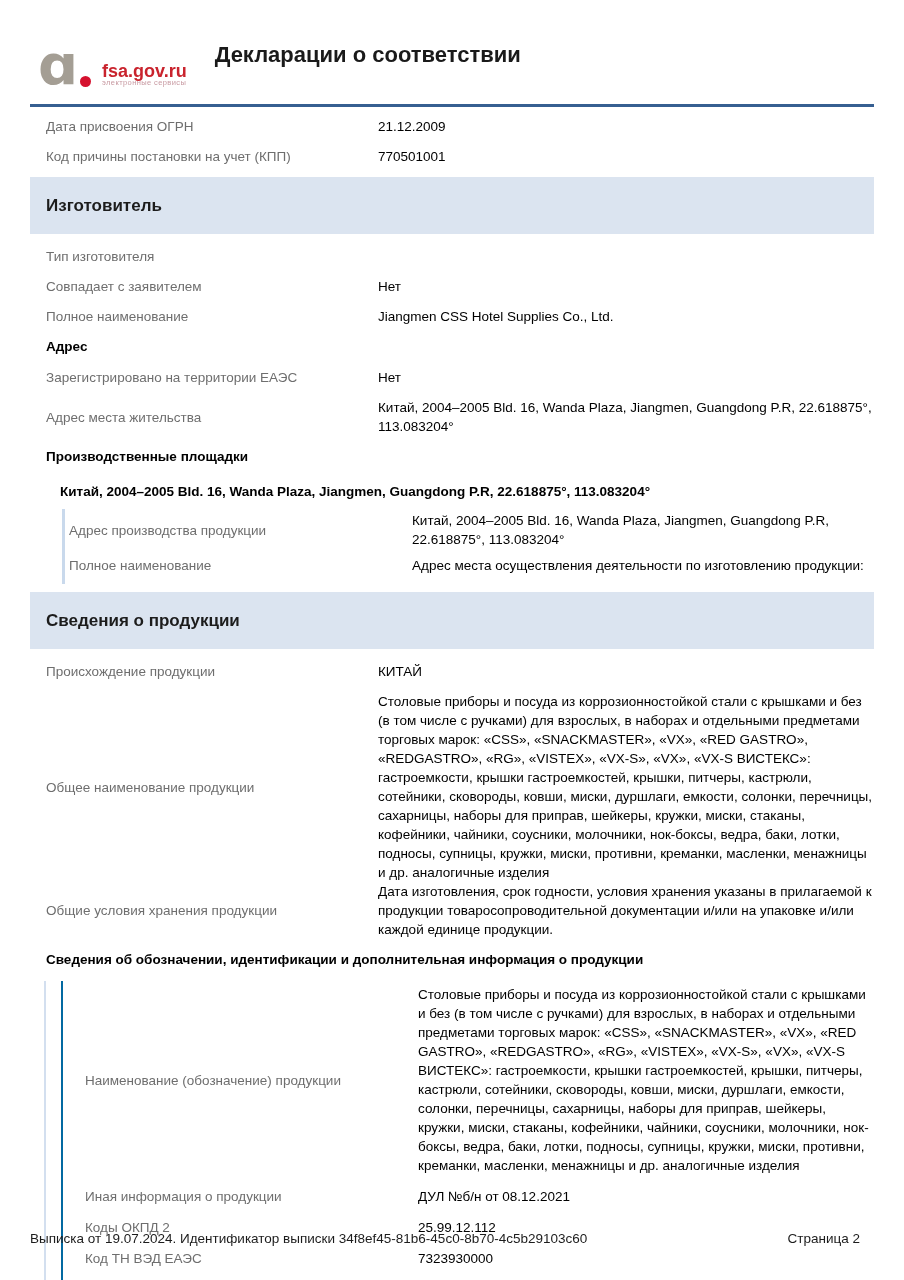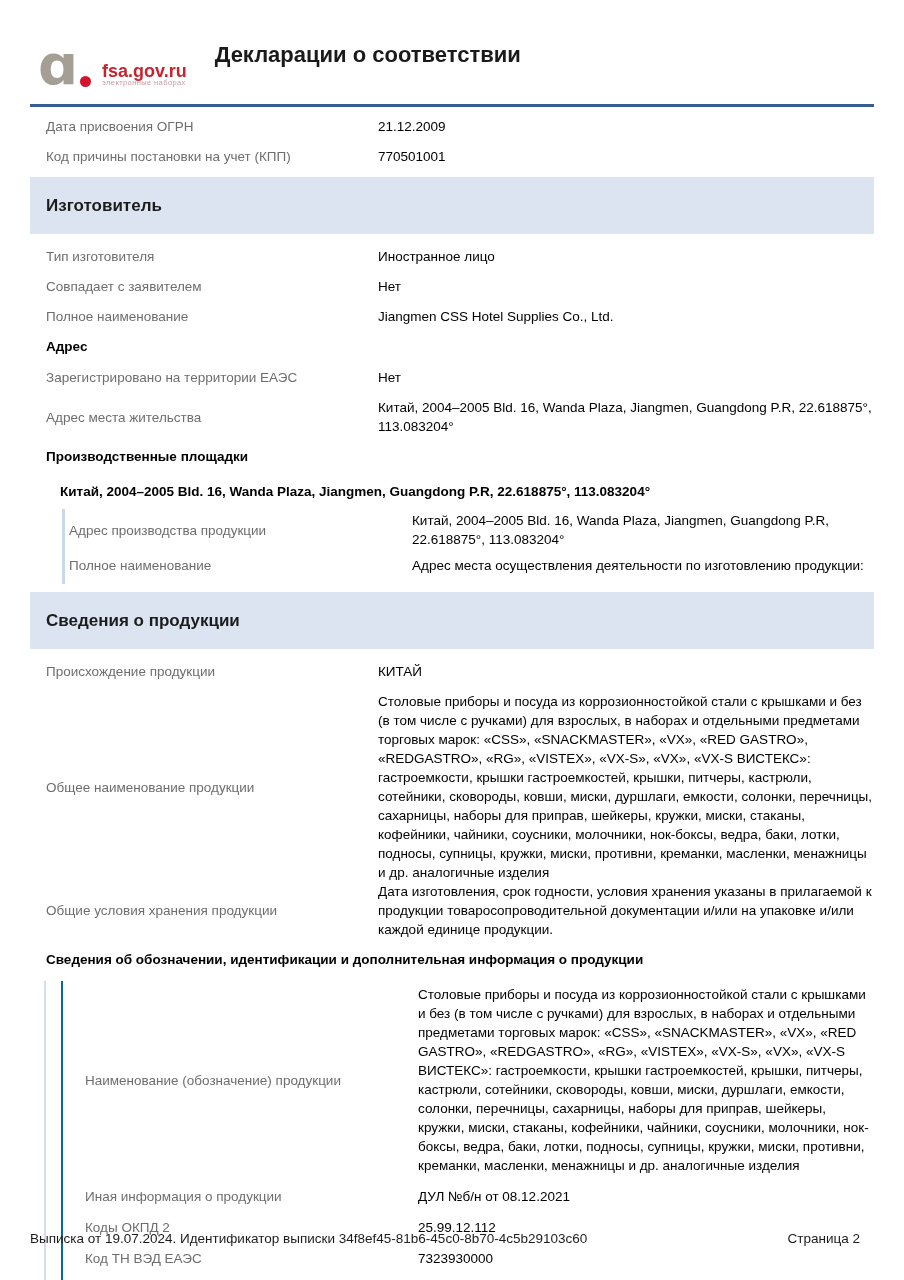--- a/index.html
+++ b/index.html
@@ -49,21 +49,21 @@
   <div class="inner">
 
     <div class="doc-header">
       <div class="logo">
         <div class="logo-mark">
           <div class="logo-a">ɑ</div>
           <div class="logo-dot"></div>
         </div>
         <div class="logo-text">
           <div class="logo-site">fsa.gov.ru</div>
-          <div class="logo-tagline">электронные наборах</div>
+          <div class="logo-tagline">электронные сервисы</div>
         </div>
       </div>
       <div class="doc-title">Декларации о соответствии</div>
     </div>
 
     <div class="rule"></div>
 
     <div class="tbl">
       <div class="row">
         <div class="lbl">Дата присвоения ОГРН</div>
@@ -73,21 +73,20 @@
         <div class="lbl">Код причины постановки на учет (КПП)</div>
         <div class="val">770501001</div>
       </div>
     </div>
 
     <div class="sec-h">Изготовитель</div>
 
     <div>
       <div class="row">
         <div class="lbl">Тип изготовителя</div>
-        <div class="val">Иностранное лицо</div>
       </div>
       <div class="row">
         <div class="lbl">Совпадает с заявителем</div>
         <div class="val">Нет</div>
       </div>
       <div class="row">
         <div class="lbl">Полное наименование</div>
         <div class="val">Jiangmen CSS Hotel Supplies Co., Ltd.</div>
       </div>
 

